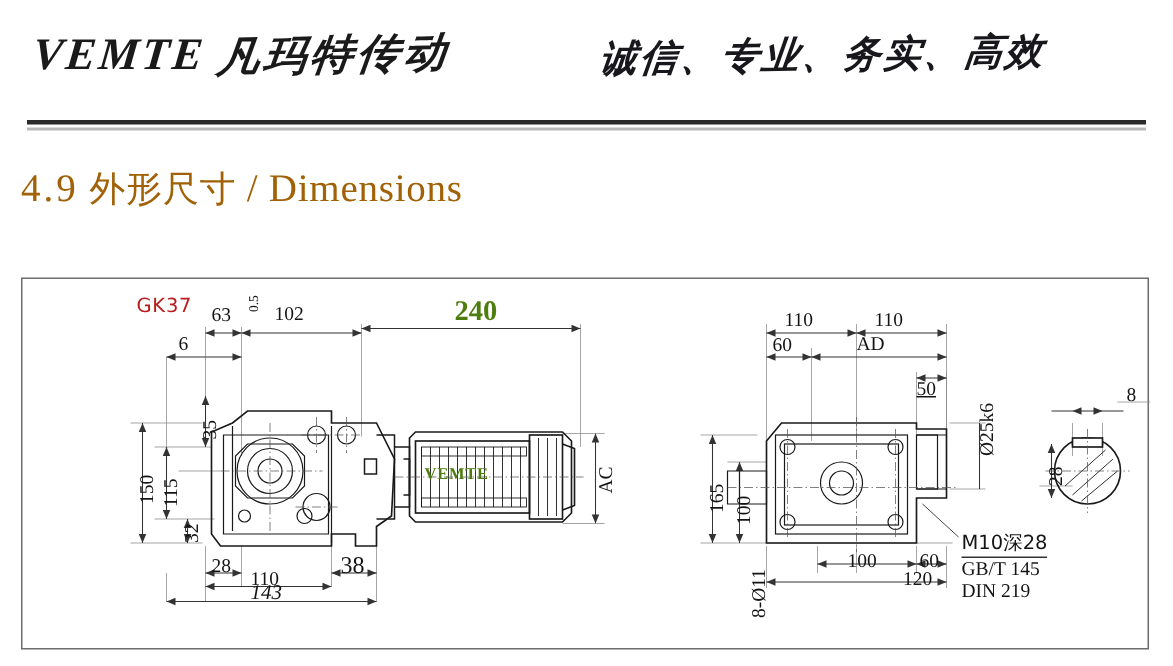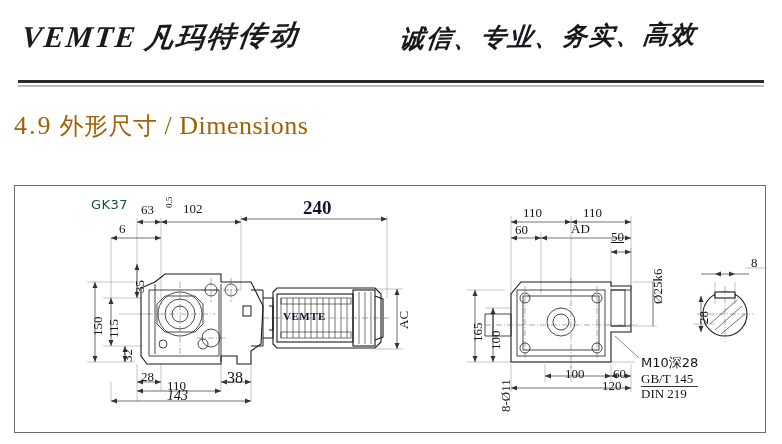--- a/index.html
+++ b/index.html
@@ -45,24 +45,24 @@
   #frame{
     position:absolute;left:14px;top:185px;width:752px;height:248px;
     border:1px solid #6d6d6d;background:#fff;box-sizing:border-box;
   }
   #canvas{position:absolute;left:0;top:0;width:752px;height:248px;}
   .lbl{
     position:absolute;font-family:"Liberation Serif", serif;
     color:#141414;white-space:nowrap;line-height:1;
   }
   .lbl.sans{font-family:"DejaVu Sans", sans-serif;}
-  .red{color:#0f172a;}
+  .red{color:#4d7c0f;}
   .rot{transform-origin:left top;transform:rotate(-90deg);}
   .model{
-    font-family:"DejaVu Sans", sans-serif;font-size:13px;color:#14532d;letter-spacing:0.5px;
+    font-family:"DejaVu Sans", sans-serif;font-size:13px;color:#b91c1c;letter-spacing:0.5px;
   }
   .note{font-size:13px;line-height:14px;}
   .tiny{font-size:9px;}
 </style>
 </head>
 <body>
 
 <div id="header">
   <div class="logo-text">VEMTE</div>
   <div class="logo-cn">凡玛特传动</div>
@@ -366,33 +366,33 @@
   <div class="lbl" style="left:152px;top:203px;font-size:14px;font-style:italic;">143</div>
 
   <div class="lbl rot" style="left:382px;top:143px;font-size:13px;">AC</div>
 
   <div class="lbl red" style="left:268px;top:125px;font-size:11px;font-weight:bold;letter-spacing:0.5px;">VEMTE</div>
 
   <div class="lbl" style="left:508px;top:20px;font-size:13px;">110</div>
   <div class="lbl" style="left:568px;top:20px;font-size:13px;">110</div>
   <div class="lbl" style="left:500px;top:37px;font-size:13px;">60</div>
   <div class="lbl" style="left:556px;top:36px;font-size:13px;">AD</div>
-  <div class="lbl" style="left:596px;top:44px;font-size:13px;text-decoration:underline;">50</div>
+  <div class="lbl" style="left:596px;top:66px;font-size:13px;text-decoration:underline;">50</div>
 
   <div class="lbl rot" style="left:456px;top:156px;font-size:13px;">165</div>
   <div class="lbl rot" style="left:474px;top:164px;font-size:13px;">100</div>
 
   <div class="lbl rot" style="left:484px;top:226px;font-size:13px;">8-Ø11</div>
 
   <div class="lbl" style="left:550px;top:181px;font-size:13px;">100</div>
   <div class="lbl" style="left:544px;top:193px;font-size:13px;margin-left:43px;">120</div>
   <div class="lbl" style="left:598px;top:181px;font-size:13px;">60</div>
 
   <div class="lbl rot" style="left:636px;top:118px;font-size:13px;">Ø25k6</div>
 
-  <div class="lbl note sans" style="left:626px;top:170px;border-bottom:1px solid #333;padding-bottom:16px;">M10深28</div>
+  <div class="lbl note sans" style="left:626px;top:170px;border-bottom:1px solid #333;padding-bottom:1px;">M10深28</div>
   <div class="lbl note" style="left:626px;top:186px;">GB/T 145</div>
   <div class="lbl note" style="left:626px;top:201px;">DIN 219</div>
 
   <div class="lbl" style="left:736px;top:70px;font-size:13px;">8</div>
   <div class="lbl rot" style="left:682px;top:138px;font-size:13px;">28</div>
 
 </div>
 
 </body></html>

